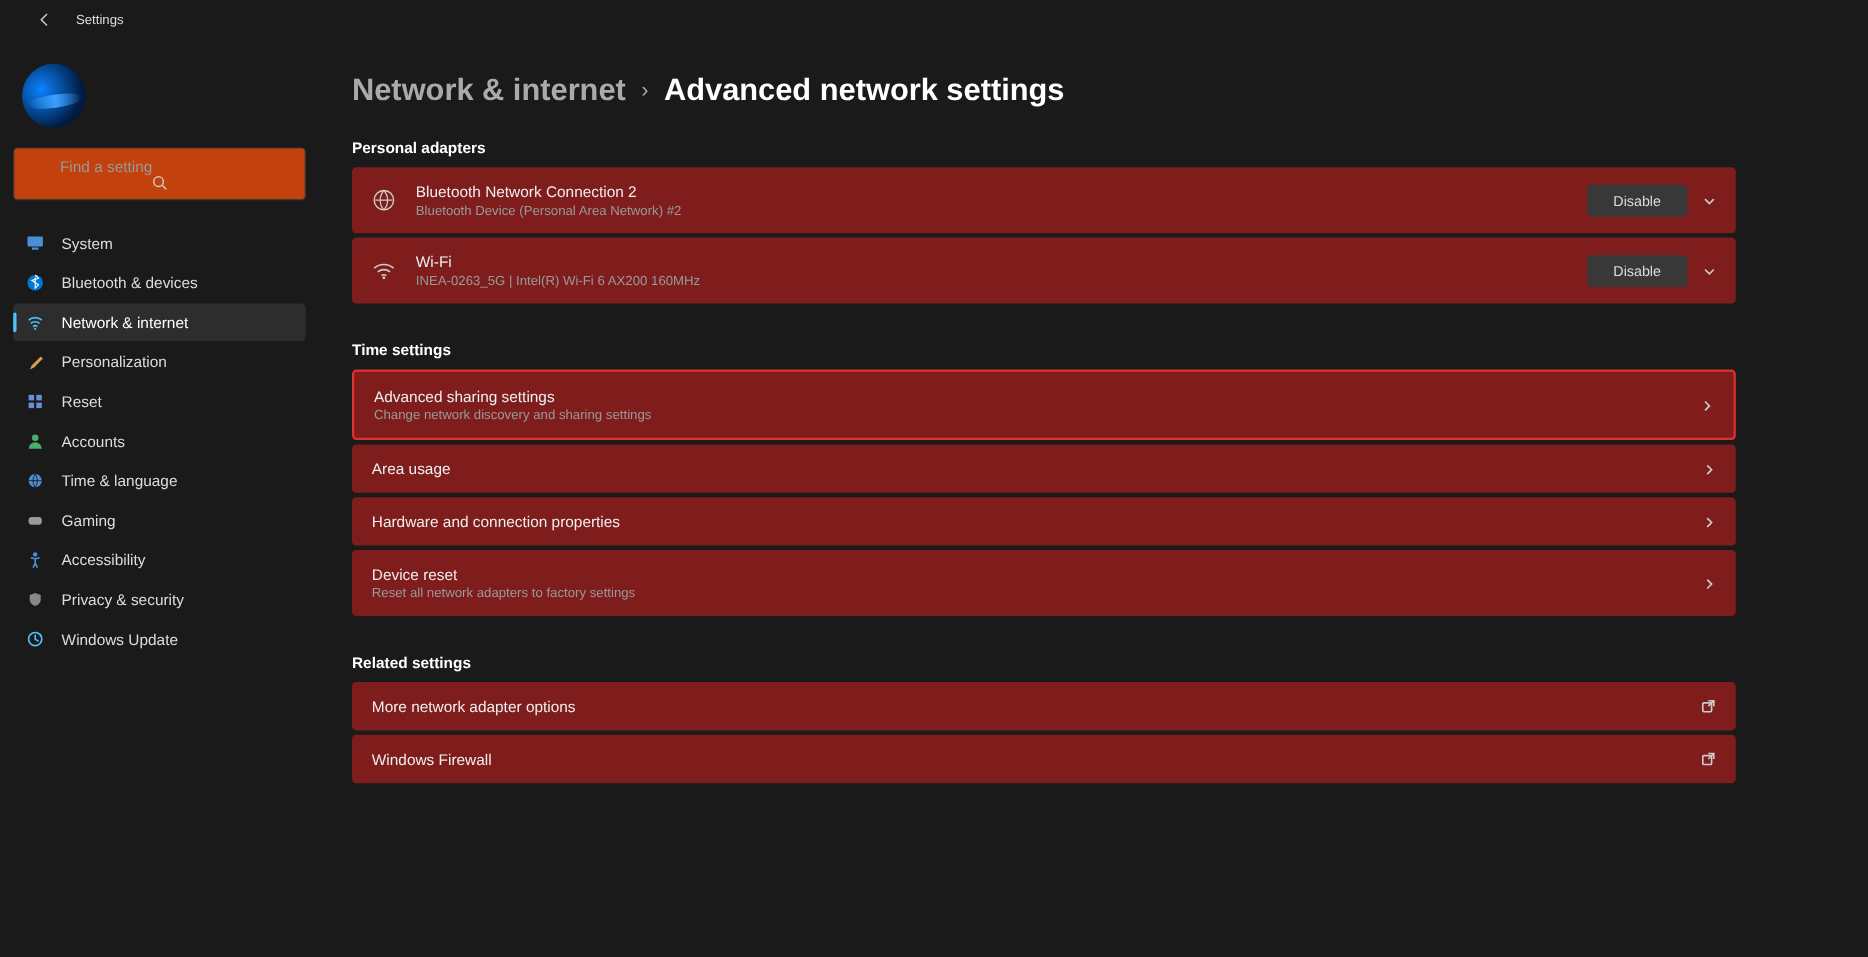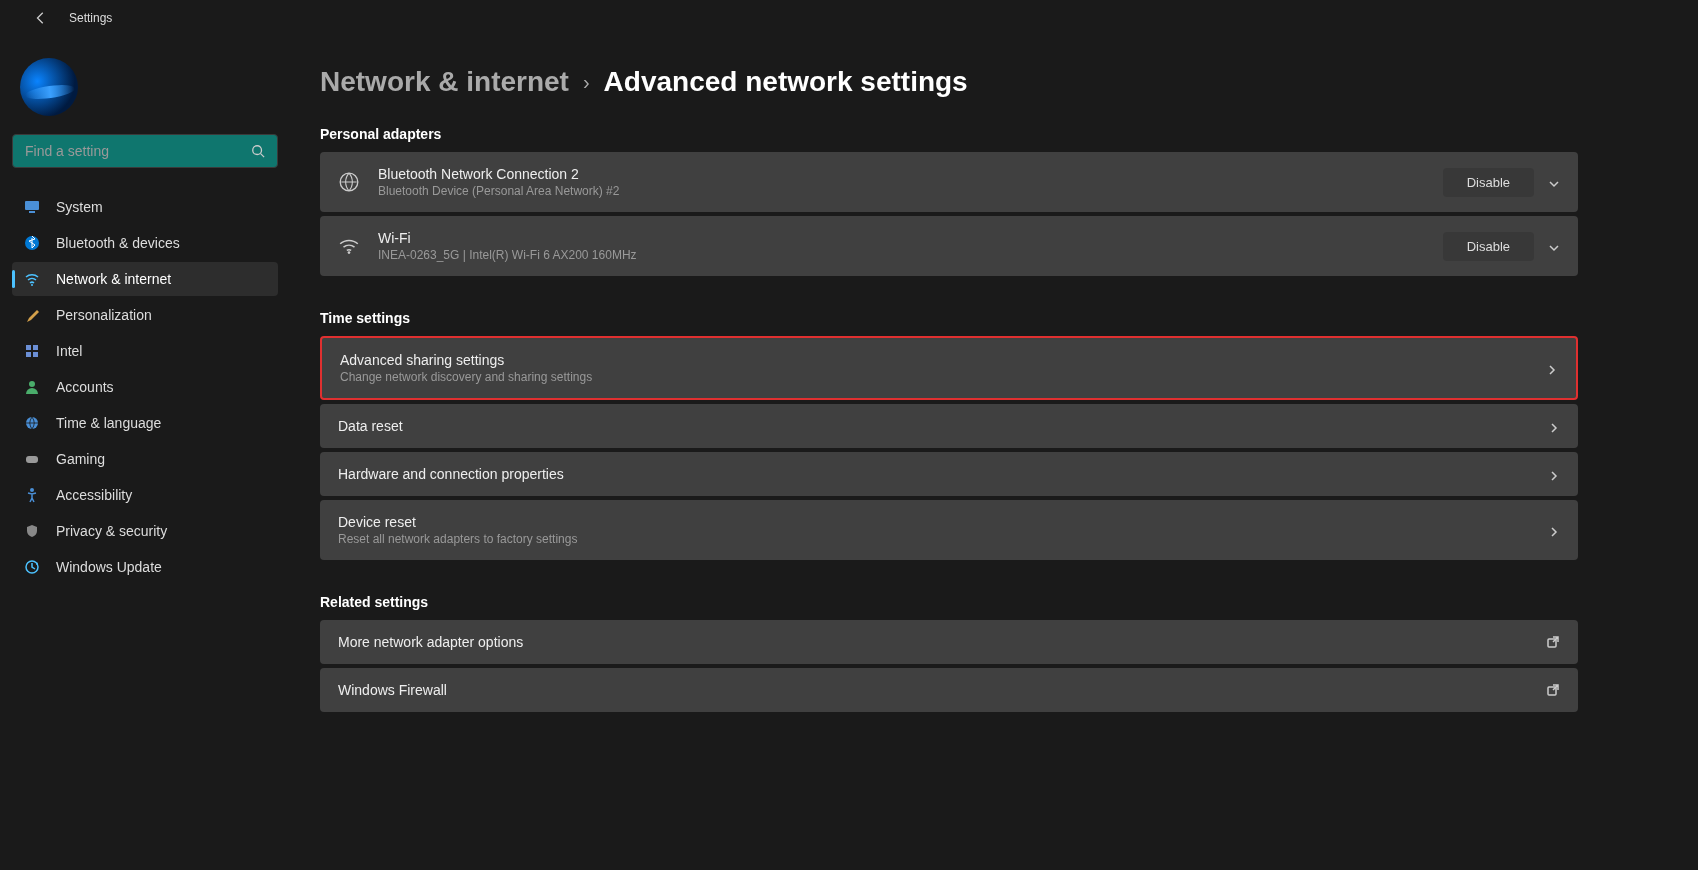--- a/index.html
+++ b/index.html
@@ -9,40 +9,40 @@
     .back-btn { width: 24px; height: 24px; display: flex; align-items: center; justify-content: center; cursor: pointer; }
     .back-btn svg { width: 14px; height: 14px; fill: #ccc; }
     .app-title { font-size: 12px; color: #ddd; margin-left: 16px; }
     
     .main-layout { display: flex; height: calc(100% - 36px); }
     
     .sidebar { width: 290px; padding: 10px 12px; }
     .avatar { width: 58px; height: 58px; border-radius: 50%; margin: 12px 0 18px 8px; background: radial-gradient(circle at 30% 40%, #0a84ff, #001a40 70%); position: relative; overflow: hidden; }
     .avatar::after { content: ''; position: absolute; top: 28px; left: 5px; width: 50px; height: 12px; background: linear-gradient(90deg, transparent, #3aa0ff, transparent); border-radius: 50%; transform: rotate(-8deg); }
     
-    .search-box { display: flex; align-items: center; background: #0f766e; border: 1px solid #3a3a3a; border-radius: 4px; padding: 8px 12px; margin-bottom: 22px; }
+    .search-box { display: flex; align-items: center; background: #c2410c; border: 1px solid #3a3a3a; border-radius: 4px; padding: 8px 12px; margin-bottom: 22px; flex-direction: column; }
     .search-box input { flex: 1; background: transparent; border: none; outline: none; color: #ccc; font-size: 14px; }
     .search-box input::placeholder { color: #999; }
     .search-icon { width: 14px; height: 14px; }
     .search-icon svg { fill: #ccc; }
     
     .nav-item { display: flex; align-items: flex-start; padding: 9px 12px; border-radius: 4px; font-size: 14px; cursor: pointer; margin-bottom: 2px; color: #ddd; position: relative; }
     .nav-item.active { background: #2d2d2d; color: #fff; }
     .nav-item.active::before { content: ''; position: absolute; left: 0; top: 8px; bottom: 8px; width: 3px; background: #4cc2ff; border-radius: 2px; }
     .nav-icon { width: 16px; height: 16px; margin-right: 16px; display: flex; align-items: center; justify-content: center; }
     
     .content { flex: 1; padding: 30px 120px 30px 30px; overflow-y: auto; }
     .breadcrumb { display: flex; align-items: center; margin-bottom: 28px; }
     .breadcrumb-parent { font-size: 28px; font-weight: 600; color: #aaa; cursor: pointer; }
     .breadcrumb-sep { font-size: 20px; color: #aaa; margin: 0 14px; }
     .breadcrumb-current { font-size: 28px; font-weight: 600; color: #fff; }
     
     .section-header { font-size: 14px; font-weight: 600; color: #fff; margin-bottom: 10px; margin-top: 12px; }
     
-    .card { background: #404040; border-radius: 4px; margin-bottom: 4px; display: flex; align-items: center; padding: 14px 18px; cursor: pointer; }
+    .card { background: #7f1d1d; border-radius: 4px; margin-bottom: 4px; display: flex; align-items: center; padding: 14px 18px; cursor: pointer; }
     .card.highlighted { border: 2px solid #e03030; }
     .card-icon { width: 22px; height: 22px; margin-right: 18px; display: flex; align-items: center; justify-content: center; flex-shrink: 0; }
     .card-text { flex: 1; }
     .card-title { font-size: 14px; color: #eee; }
     .card-sub { font-size: 12px; color: #999; margin-top: 2px; }
     .card-action { display: flex; align-items: center; gap: 14px; }
     .disable-btn { background: #383838; border: none; color: #ddd; padding: 7px 24px; border-radius: 4px; font-size: 13px; cursor: pointer; }
     .chevron { width: 12px; height: 12px; }
     .chevron svg { fill: #ccc; }
     .external-icon { width: 14px; height: 14px; }
@@ -113,21 +113,21 @@
     </div>
     <div class="nav-item">
       <span class="nav-icon">
           <svg viewBox="0 0 16 16">
             <rect x="2" y="2" width="5" height="5" fill="#6b8fd6"></rect>
             <rect x="9" y="2" width="5" height="5" fill="#6b8fd6"></rect>
             <rect x="2" y="9" width="5" height="5" fill="#6b8fd6"></rect>
             <rect x="9" y="9" width="5" height="5" fill="#6b8fd6"></rect>
           </svg>
         </span>
-      <span>Intel</span>
+      <span>Reset</span>
     </div>
     <div class="nav-item">
       <span class="nav-icon">
           <svg viewBox="0 0 16 16">
             <circle cx="8" cy="5" r="3" fill="#4aad6b"></circle>
             <path d="M2 15a6 6 0 0112 0" fill="#4aad6b"></path>
           </svg>
         </span>
       <span>Accounts</span>
     </div>
@@ -233,21 +233,21 @@
       </div>
       <div class="card-action">
         <span class="chevron"><svg viewBox="0 0 12 12">
               <path d="M4 2l4 4-4 4" stroke="#ccc" stroke-width="1.5" fill="none"></path>
             </svg></span>
       </div>
     </div>
 
     <div class="card">
       <div class="card-text">
-          <div class="card-title">Data reset</div>
+          <div class="card-title">Area usage</div>
         </div>
       <div class="card-action">
           <span class="chevron"><svg viewBox="0 0 12 12">
               <path d="M4 2l4 4-4 4" stroke="#ccc" stroke-width="1.5" fill="none"></path>
             </svg></span>
         </div>
     </div>
 
     <div class="card">
       <div class="card-text">

